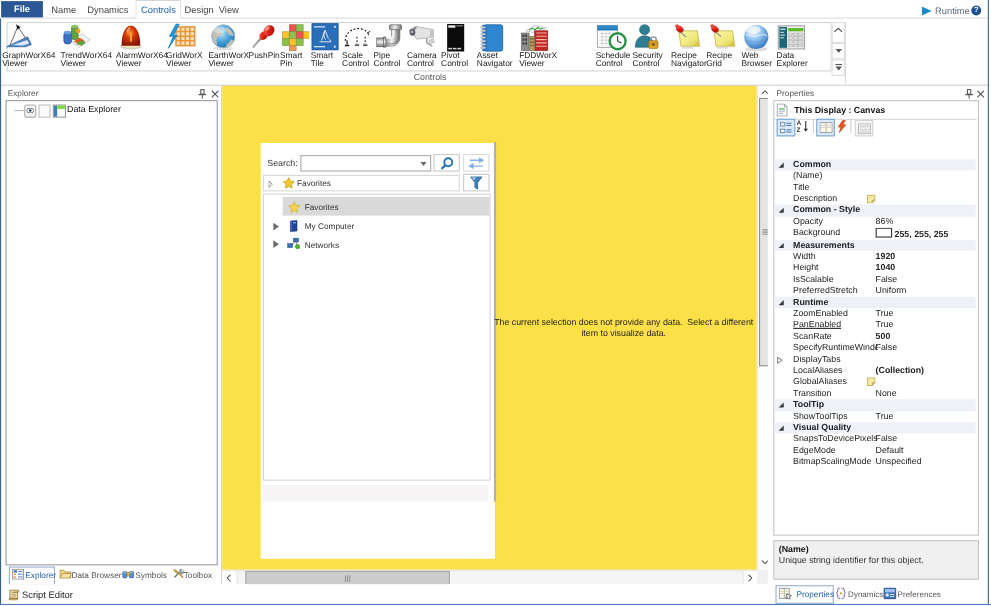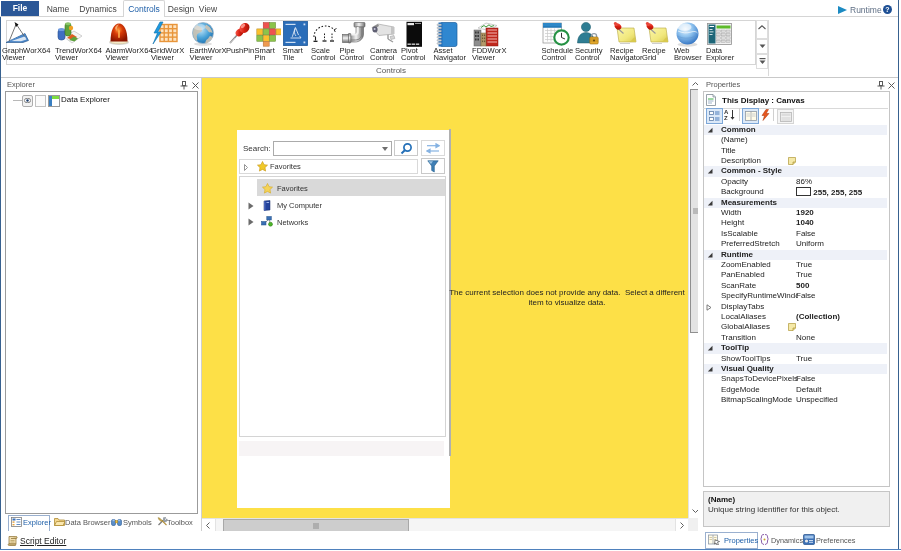--- a/index.html
+++ b/index.html
@@ -30,21 +30,21 @@
   
   .ptitle{font-size:7.5px;color:#555;}
   .pin{color:#666;font-size:9px;}
   #leftpanel{left:1px;top:78px;width:200px;height:453px;background:#fff;}
   #lpdivider{left:201px;top:78px;width:1px;height:453px;background:#cfcfcf;}
   #ltree{left:4px;top:13px;width:191px;height:421px;border:1px solid #9b9b9b;background:#fff;}
   
   #canvas{left:202px;top:78px;width:486px;height:440px;background:#fde047;}
   
   #rightpanel{left:698px;top:78px;width:200px;height:471px;background:#fff;}
-  .prow{position:absolute;left:6px;width:183px;height:10.4px;line-height:10.4px;font-size:8px;color:#222;overflow:hidden;}
+  .prow{position:absolute;left:6px;width:183px;height:10.4px;line-height:10.4px;font-size:8px;color:#222;overflow:hidden;margin-top:20px;}
   .pcat{background:#eef1f8;font-weight:bold;}
   .pname{position:absolute;left:17px;}
   .pval{position:absolute;left:92px;}
 </style>
 </head>
 <body>
 
 <div class="abs" id="filetab">File</div>
 <div class="abs tab" style="left:38px;width:40px;">Name</div>
 <div class="abs tab" style="left:78px;width:40px;">Dynamics</div>
@@ -600,21 +600,21 @@
 <div class="abs" style="left:688px;top:518px;width:12px;height:13px;background:#f0f0f0;"></div>
 
 <div class="abs" style="left:0;top:531px;width:697px;height:18px;background:#fff;">
   <svg class="abs" style="left:7px;top:4px;" width="12" height="11" viewBox="0 0 12 11">
       <path d="M2 1.5 L9 1.5 L9 9 L2 9 Z" fill="#f0deb0" stroke="#8a6d2f" stroke-width="0.7"></path>
       <path d="M9 1.5 C10.5 1.5 10.5 3.5 9 3.5 L4 3.5" fill="#d9c288" stroke="#8a6d2f" stroke-width="0.7"></path>
       <path d="M2 9 C0.8 9 0.8 10.5 2.2 10.5 L8 10.5 C9.2 10.5 9.2 9 8 9 Z" fill="#d9c288" stroke="#8a6d2f" stroke-width="0.7"></path>
       <line x1="3.5" y1="5.5" x2="7.5" y2="5.5" stroke="#b09a5a" stroke-width="0.7"></line>
       <line x1="3.5" y1="7" x2="7.5" y2="7" stroke="#b09a5a" stroke-width="0.7"></line>
     </svg>
-  <div class="abs" style="left:20px;top:5px;font-size:8.5px;color:#222;text-decoration:underline;">Script Editor</div>
+  <div class="abs" style="left:20px;top:5px;font-size:8.5px;color:#222;">Script Editor</div>
 </div>
 
 <div class="abs" id="rightpanel">
   <div class="abs ptitle" style="left:8px;top:2px;">Properties</div>
   <div class="abs pin" style="left:179px;top:3px;"><svg width="8" height="9" viewBox="0 0 8 9">
         <g stroke="#5a5a5a" stroke-width="1" fill="none">
           <rect x="2.5" y="0.5" width="3" height="4" fill="#fff"></rect>
           <line x1="0.5" y1="5" x2="7.5" y2="5"></line>
           <line x1="4" y1="5" x2="4" y2="8.5"></line>
         </g>
@@ -745,21 +745,21 @@
       <span style="position:absolute;left:3px;top:2px;"><svg width="7" height="7" viewBox="0 0 7 7">
           <polygon points="5.5,0.8 5.5,5.5 0.8,5.5" fill="#3a3a3a"></polygon>
         </svg></span>
       <span class="pname bold">Runtime</span>
     </div>
 <div class="prow" style="top:182.0px;">
       <span class="pname" style="width:77px;overflow:hidden;white-space:nowrap;display:inline-block;">ZoomEnabled</span>
       <span class="pval">True</span>
     </div>
 <div class="prow" style="top:192.4px;">
-      <span class="pname" style="width:77px;overflow:hidden;white-space:nowrap;display:inline-block;">PanEnabled</span>
+      <span class="pname" style="width:77px;overflow:hidden;white-space:nowrap;display:inline-block;text-decoration:underline;">PanEnabled</span>
       <span class="pval">True</span>
     </div>
 <div class="prow" style="top:202.8px;">
       <span class="pname" style="width:77px;overflow:hidden;white-space:nowrap;display:inline-block;">ScanRate</span>
       <span class="pval"><b>500</b></span>
     </div>
 <div class="prow" style="top:213.2px;">
       <span class="pname" style="width:77px;overflow:hidden;white-space:nowrap;display:inline-block;">SpecifyRuntimeWindow</span>
       <span class="pval">False</span>
     </div>

